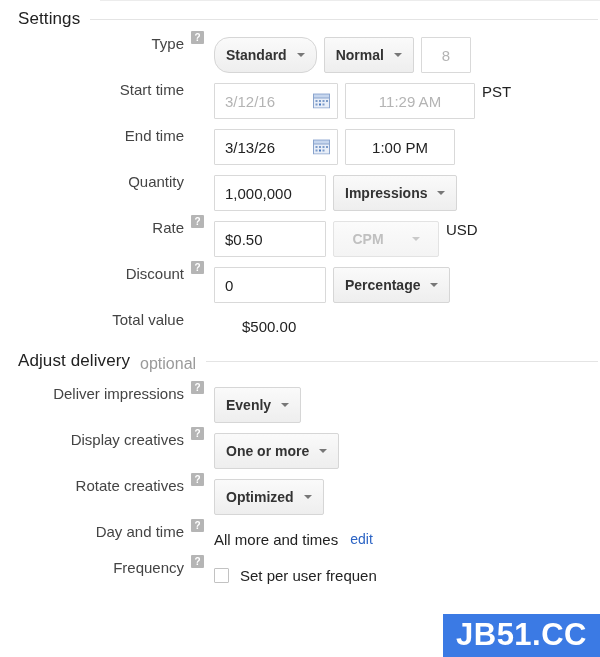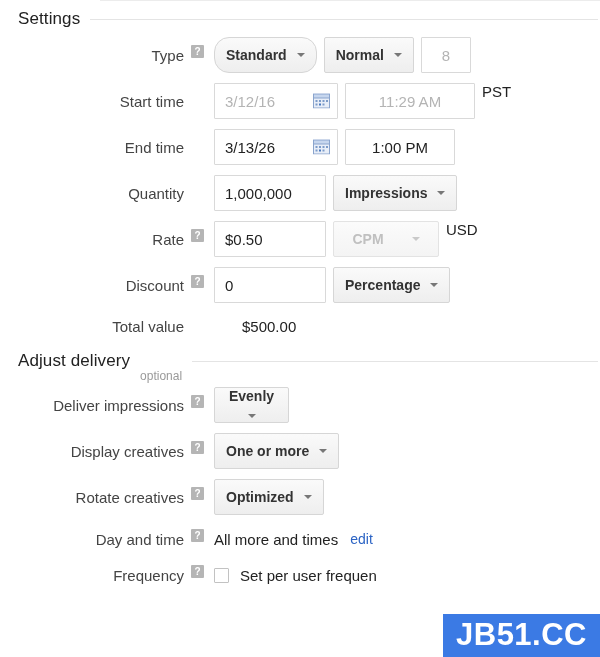--- a/index.html
+++ b/index.html
@@ -25,25 +25,25 @@
     padding-right: 2px;
   }
   .section-title {
     font-size: 17px;
     color: #222;
     font-weight: normal;
     white-space: nowrap;
     letter-spacing: 0.1px;
   }
   .section-optional {
-    font-size: 12px;
+    font-size: 16px;
     color: #9a9a9a;
     white-space: nowrap;
     position: relative;
-    top: 15px;
+    top: 3px;
   }
   .section-rule {
     flex: 1 1 auto;
     height: 1px;
     background: #e4e4e4;
   }
 
   
   .form {
     padding-top: 6px;
@@ -51,21 +51,20 @@
   .row {
     display: flex;
     align-items: flex-start;
     margin-bottom: 6px;
   }
   .label-cell {
     width: 214px;
     min-width: 214px;
     display: flex;
     justify-content: flex-end;
-    align-items: center;
     gap: 7px;
     padding-right: 10px;
     box-sizing: border-box;
     height: 40px;
   }
   .label-text {
     font-size: 15px;
     color: #444444;
     white-space: nowrap;
     text-align: right;
@@ -366,21 +365,21 @@
 </div>
 
 <div class="form" style="padding-top:14px;">
 
   <div class="row">
     <div class="label-cell">
       <span class="label-text">Deliver impressions</span>
       <span class="help-icon">?</span>
     </div>
     <div class="control-cell">
-      <div class="btn-select" style="min-width:75px;flex-direction:column;">
+      <div class="btn-select" style="min-width:75px;">
         <span>Evenly</span>
         <span class="caret"></span>
       </div>
     </div>
   </div>
 
   <div class="row">
     <div class="label-cell">
       <span class="label-text">Display creatives</span>
       <span class="help-icon">?</span>

